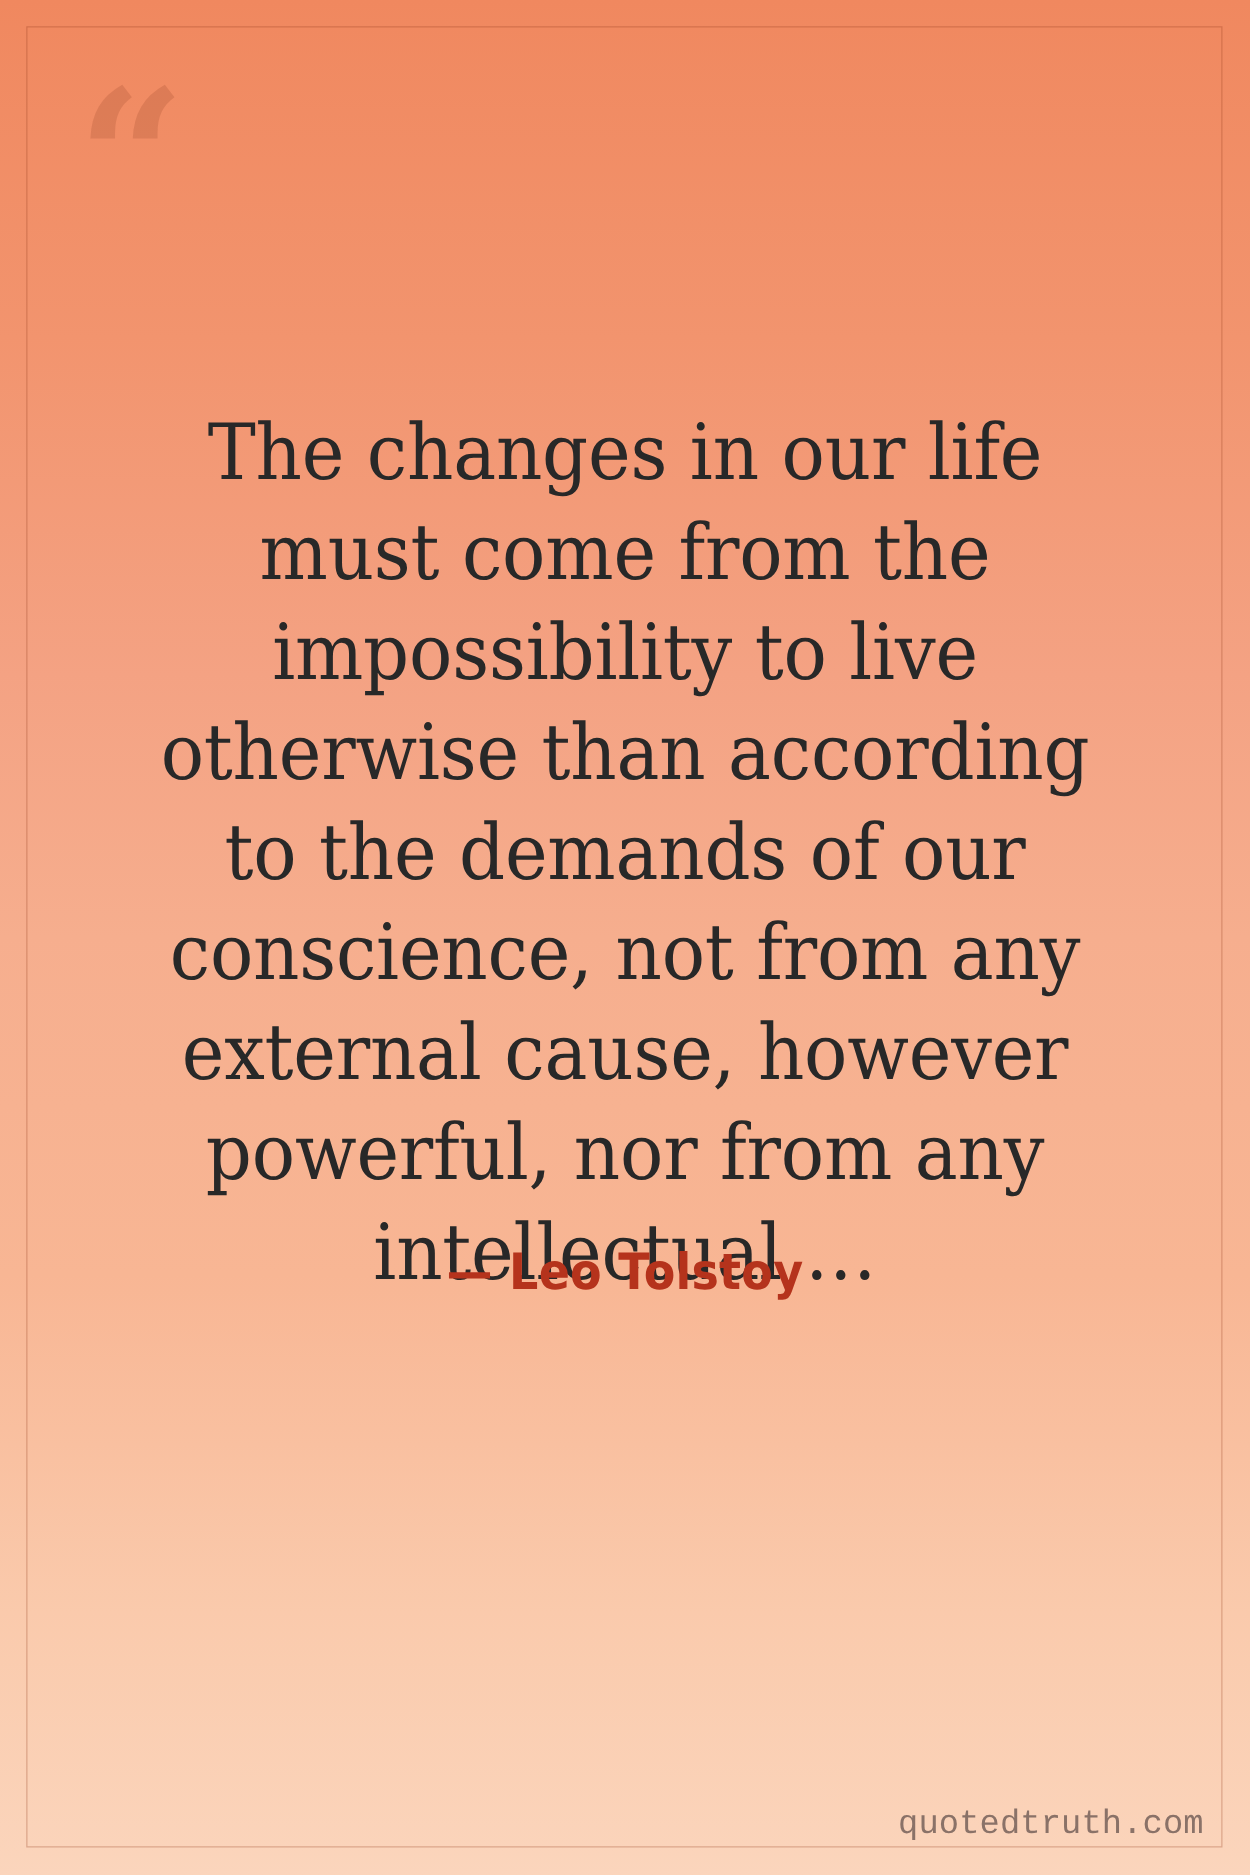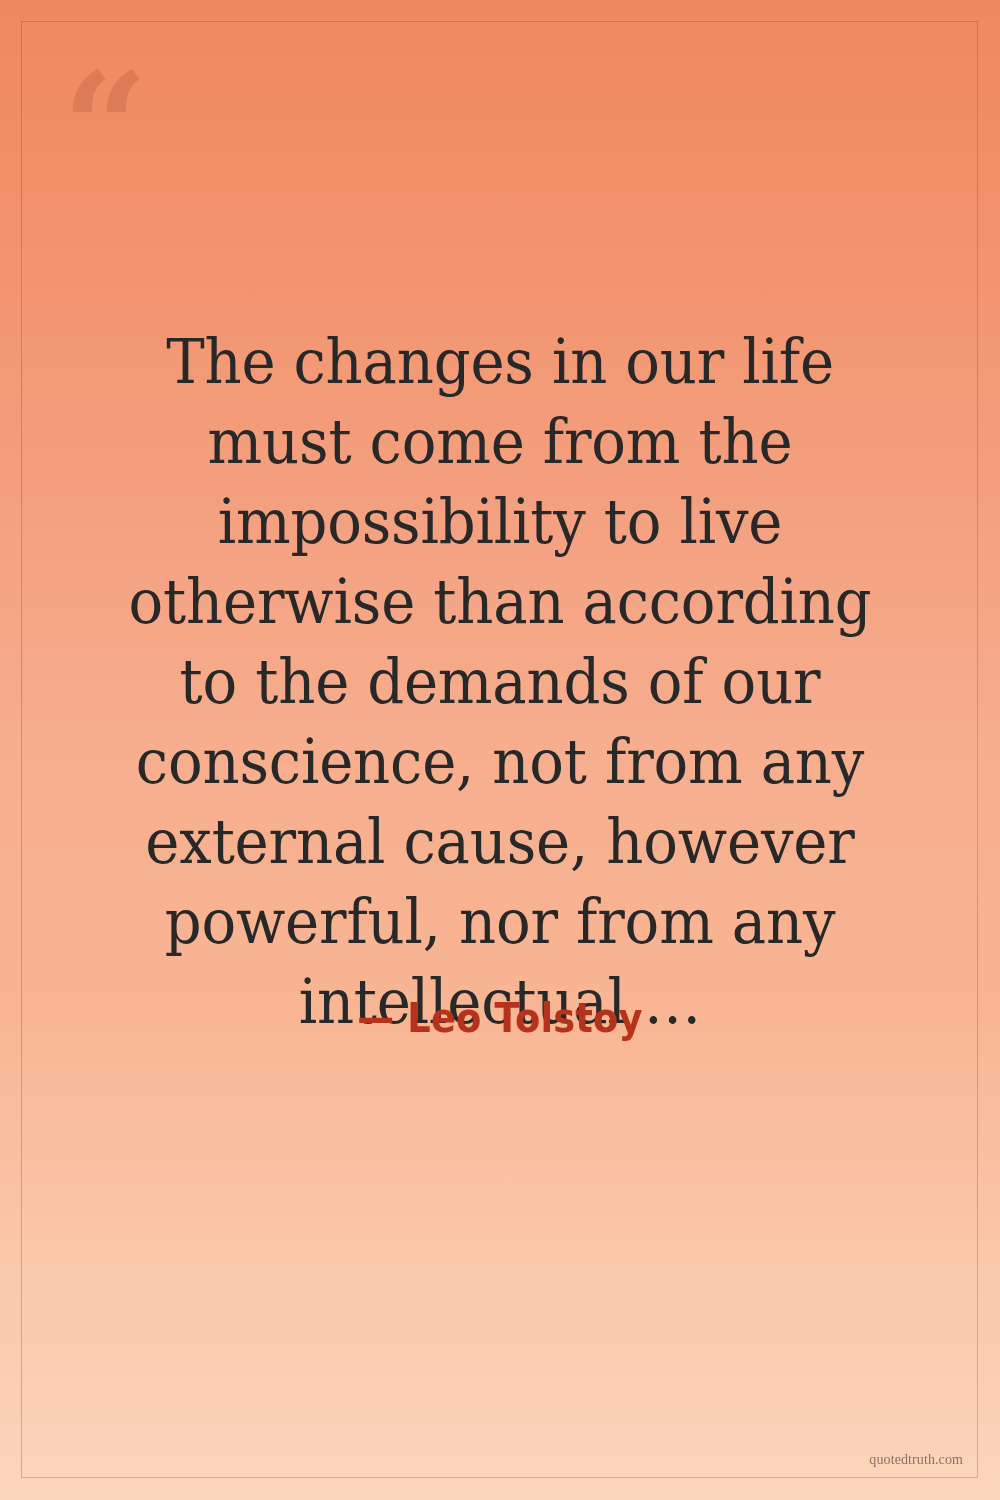--- a/index.html
+++ b/index.html
@@ -100,22 +100,22 @@
     color: #B5331C;
     letter-spacing: 0.2px;
     transform: scaleX(0.92);
     transform-origin: 50% 0;
   }
 
   #watermark {
     position: absolute;
     right: 37px;
     bottom: 27px;
-    font-family: Liberation Serif, serif;
-    font-size: 14px;
+    font-family: Liberation Mono, monospace;
+    font-size: 27px;
     line-height: 26px;
     font-weight: 400;
     color: #8A7268;
     letter-spacing: 0.1px;
   }
 </style>
 </head>
 <body>
 
 <div id="quote-card">

